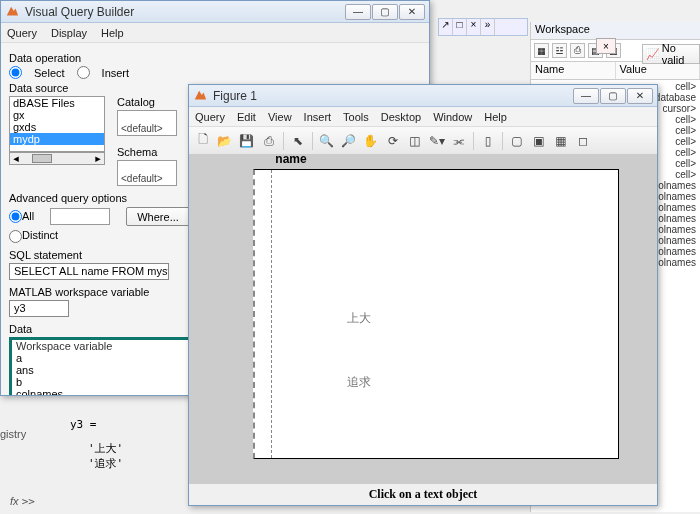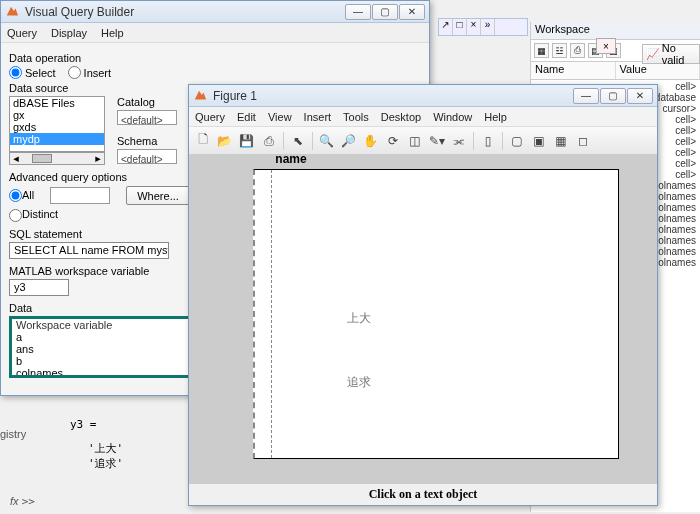--- a/index.html
+++ b/index.html
@@ -14,28 +14,28 @@
 .wbtn { width: 26px; height: 16px; border: 1px solid #a0a8b8; background: linear-gradient(#fdfdfd,#e8ecf2); display: flex; align-items: center; justify-content: center; font-size: 10px; color: #333; border-radius: 2px; cursor: default; }
 
 .menubar { height: 20px; background: #f0f0f0; display: flex; align-items: center; padding: 0 6px; gap: 14px; border-bottom: 1px solid #ddd; }
 .menubar span { color: #222; cursor: default; }
 
 
 #vqb { left: 0; top: 0; width: 430px; height: 396px; }
 #vqb .body { padding: 6px 8px; background: #f4f4f4; height: calc(100% - 42px); overflow: hidden; }
 .section-label { margin: 3px 0 2px; color: #000; }
 .radiorow { display: flex; gap: 12px; align-items: center; }
-.radiorow label { display: flex; align-items: center; gap: 3px; }
+.radiorow label { display: flex; align-items: center; gap: 12px; }
 input[type=radio] { vertical-align: middle; }
 .ds-row { display: flex; gap: 12px; }
 .listbox { border: 1px solid #999; background: #fff; width: 96px; height: 56px; overflow-y: auto; overflow-x: auto; font-size: 11px; }
 .listbox div { padding: 0 3px; white-space: nowrap; }
 .listbox .sel { background: #3399ff; color: #fff; }
 .catcol { display: flex; flex-direction: column; gap: 2px; }
-.catbox { border: 1px solid #999; background: #fff; width: 60px; height: 15px; padding: 4px 3px; font-size: 10px; color: #444; }
+.catbox { border: 1px solid #999; background: #fff; width: 60px; height: 15px; padding: 12px 3px; font-size: 10px; color: #444; }
 .scrollbar-x { width: 96px; height: 13px; border: 1px solid #999; background: #eee; display: flex; align-items: center; }
 .scrollbar-x .bar { width: 20px; height: 9px; background: #ccc; margin-left: 10px; border: 1px solid #888; }
 .aqo-row { display: flex; gap: 16px; align-items: center; margin-top: 3px; }
 .txtinput { border: 1px solid #999; background: #fff; width: 60px; height: 17px; padding: 0 3px; }
 .btn-sm { border: 1px solid #888; background: linear-gradient(#fdfdfd,#eee); padding: 1px 10px; height: 19px; cursor: default; border-radius: 2px; }
 .sqlbox { border: 1px solid #888; background: #fff; width: 160px; height: 17px; padding: 1px 4px; font-size: 11px; margin-top: 2px; overflow: hidden; white-space: nowrap; }
 .wstbl { border: 3px solid #0f766e; background: #fff; margin-top: 2px; width: 230px; height: 62px; overflow: auto; }
 .wstbl .hdr { display: flex; font-size: 11px; color: #333; padding: 0 4px; }
 .wstbl .hdr span:first-child { flex: 1; }
 .wstbl .row { display: flex; font-family: monospace; font-size: 11px; padding: 0 4px; }

